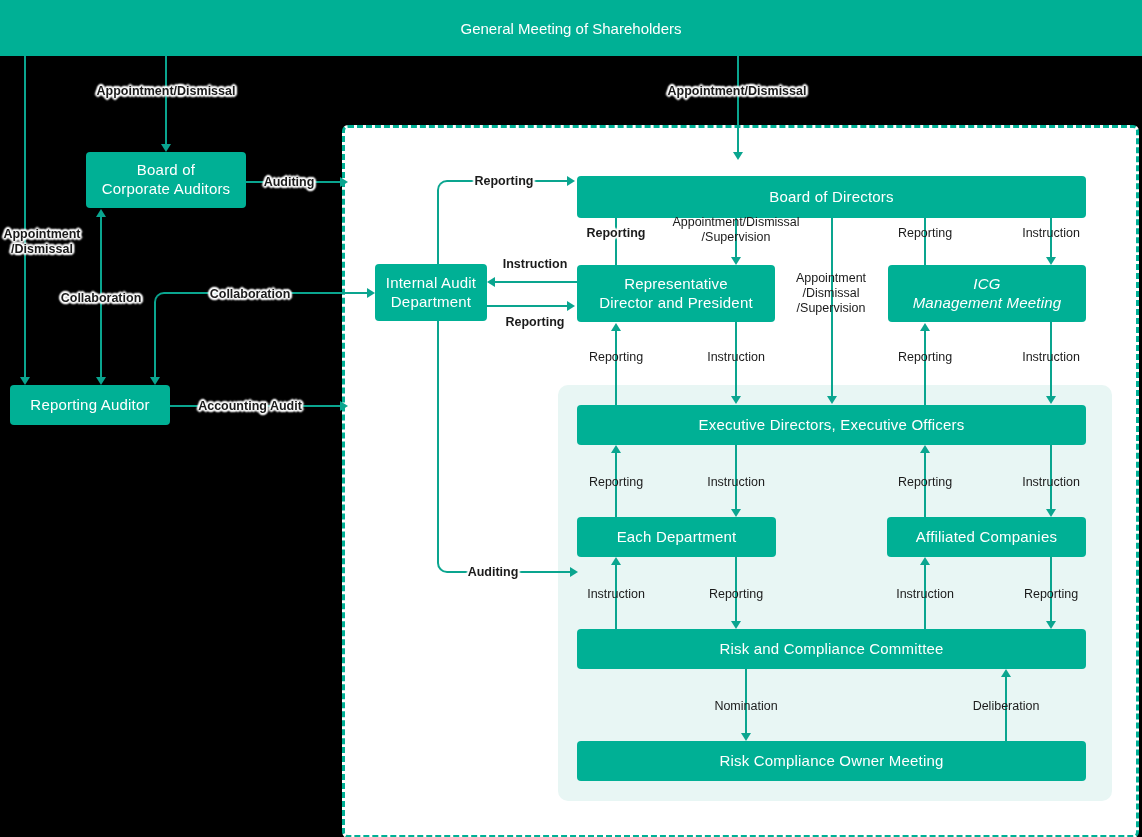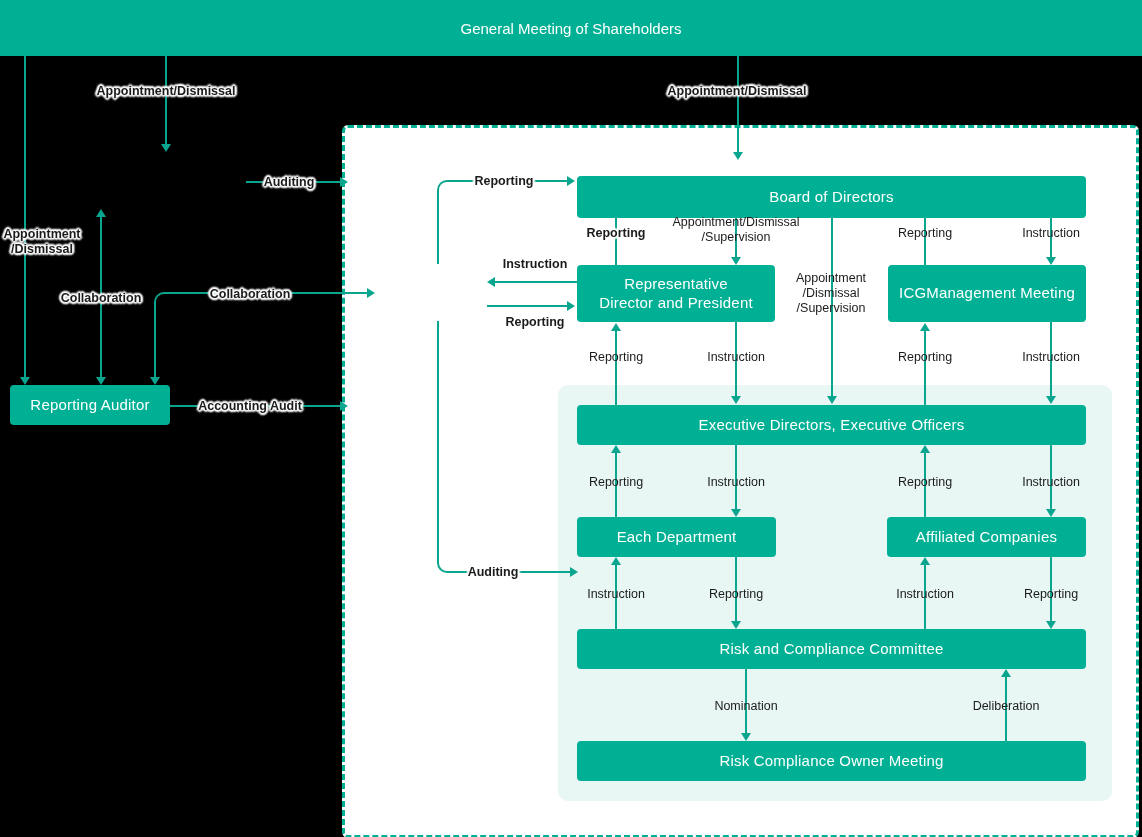--- a/index.html
+++ b/index.html
@@ -71,32 +71,40 @@
 <body>
 
 <div id="stage">
 
   <div id="dashed"></div>
 
   <div id="mintpanel"></div>
 
   <div id="gms" class="wide">General Meeting of Shareholders</div>
 
+  <div class="box" style="left:86px;top:152px;width:160px;height:56px;flex-direction:column;">
+    <span>Board of</span>
+    <span>Corporate Auditors</span>
+  </div>
 
   <div class="box" style="left:10px;top:385px;width:160px;height:40px;">Reporting Auditor</div>
 
+  <div class="box" style="left:375px;top:264px;width:112px;height:57px;flex-direction:column;">
+    <span>Internal Audit</span>
+    <span>Department</span>
+  </div>
 
   <div class="box" style="left:577px;top:176px;width:509px;height:42px;">Board of Directors</div>
 
   <div class="box" style="left:577px;top:265px;width:198px;height:57px;flex-direction:column;">
     <span>Representative</span>
     <span>Director and President</span>
   </div>
 
-  <div class="box" style="left:888px;top:265px;width:198px;height:57px;">
+  <div class="box" style="left:888px;top:265px;width:198px;height:57px;flex-direction:column;font-style:italic;">
     <span>ICG</span>
     <span>Management Meeting</span>
   </div>
 
   <div class="box" style="left:577px;top:517px;width:199px;height:40px;">Each Department</div>
 
   <div class="box" style="left:577px;top:405px;width:509px;height:40px;">Executive Directors, Executive Officers</div>
 
   <div class="box" style="left:577px;top:629px;width:509px;height:40px;">Risk and Compliance Committee</div>
 

